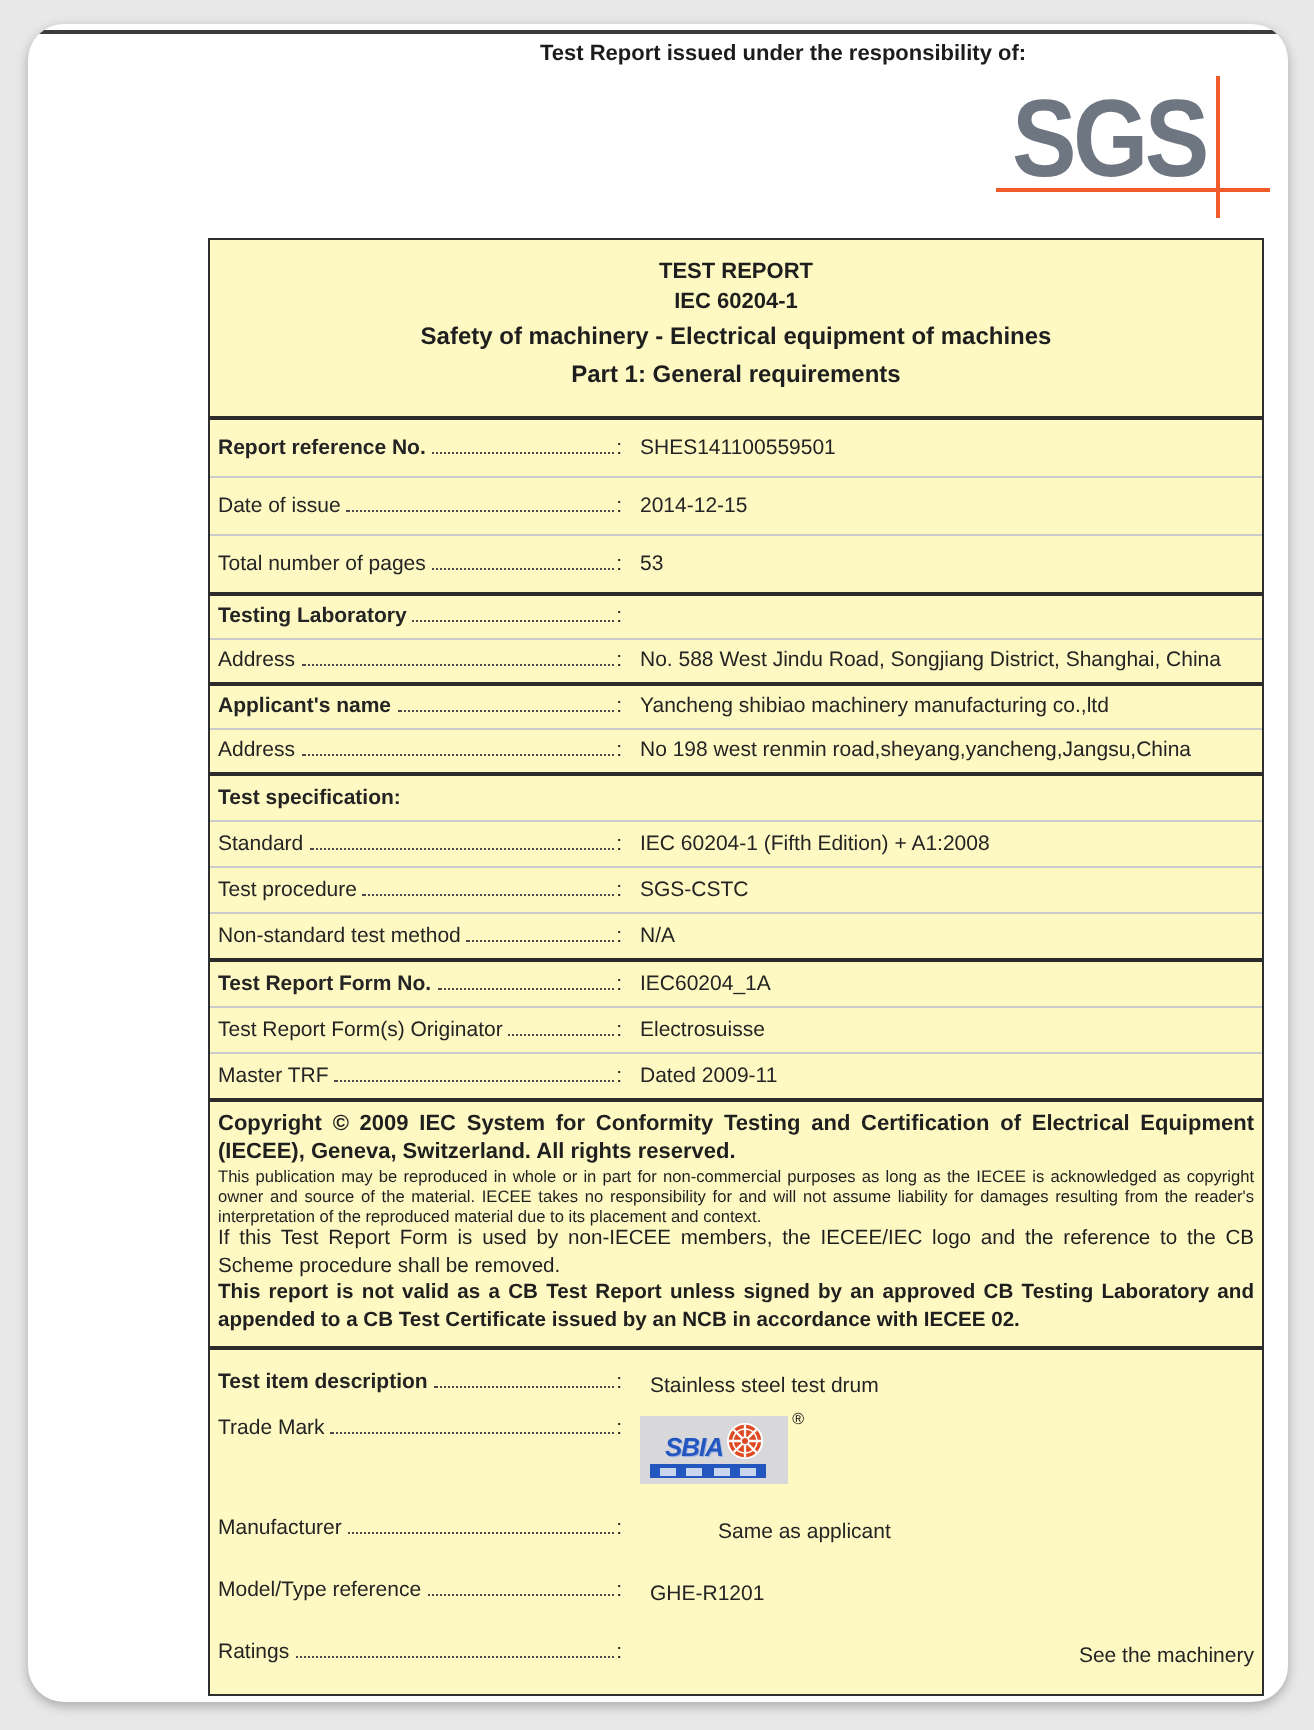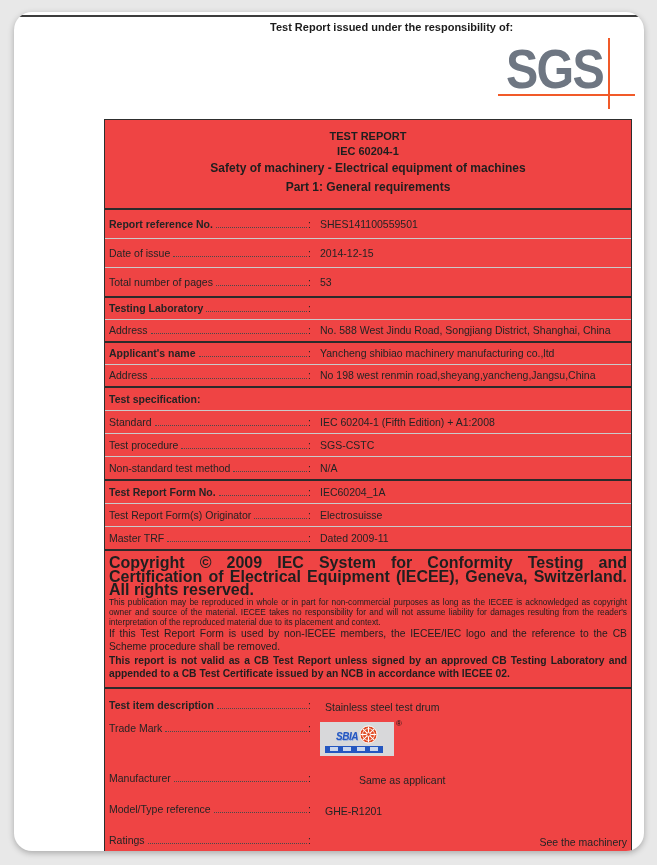--- a/index.html
+++ b/index.html
@@ -35,40 +35,40 @@
     color:#6e7682;letter-spacing:-2px;
     transform:scaleX(0.88);transform-origin:left top;
   }
   .sgs-v{position:absolute;left:594px;top:26px;width:2px;height:71px;background:#f15a29;}
   .sgs-h{position:absolute;left:484px;top:82px;width:137px;height:2px;background:#f15a29;}
   
   .report-box{
     position:absolute;left:90px;top:107px;width:528px;
     border:1.5px solid #2e2e2e;
     box-sizing:border-box;
-    background:#ef4444;
+    background:#fef9c3;
   }
   .titleblock{text-align:center;padding:9px 4px 11px 4px;font-weight:bold;color:#1e1e1e;}
   .t-sm{font-size:11px;line-height:15px;}
   .t-lg{font-size:12px;line-height:19px;}
   .sect{border-top:2px solid #2b2b2b;}
   .row{display:flex;align-items:baseline;padding:4px 4px;font-size:10.5px;line-height:13px;color:#242424;}
   .row + .row{border-top:1px solid #cacaca;}
   .sect-a .row{padding-top:8px;padding-bottom:7px;}
   .sect-d .row, .sect-e .row{padding-top:4.5px;padding-bottom:4.5px;}
   .lblwrap{display:flex;align-items:baseline;width:202px;flex:none;}
   .lbl{white-space:nowrap;}
   .b{font-weight:bold;}
   .leader{flex:1;min-width:6px;border-bottom:1.3px dotted #4a4a4a;margin:0 1px 2px 3px;}
   .colon{flex:none;}
   .val{margin-left:9px;white-space:nowrap;}
   
   .copy{padding:5px 4px 6px 4px;color:#1f1f1f;}
   .copy p{margin:0;text-align:justify;}
-  .copy .cp1{font-size:16px;line-height:13.5px;font-weight:bold;}
+  .copy .cp1{font-size:11px;line-height:13.5px;font-weight:bold;}
   .copy .cp2{font-size:8.3px;line-height:10px;}
   .copy .cp3{font-size:10.3px;line-height:13.5px;}
   .copy .cp4{font-size:10.3px;line-height:13.5px;font-weight:bold;}
   
   .sect-g .row + .row{border-top:none;}
   .sect-g .row{padding-top:9px;padding-bottom:9px;}
   .sect-g .row.r-item{padding-top:10px;padding-bottom:4px;}
   .sect-g .row.r-tm{padding-top:6px;padding-bottom:4px;align-items:flex-start;}
   .sect-g .row.r-manu{padding-top:12px;gap:34px;}
   .sect-g .row.r-ratings{padding-bottom:14px;justify-content:space-between;}
@@ -76,21 +76,21 @@
   .val-low{position:relative;top:2px;margin-left:14px;}
   
   .sbia{
     position:relative;margin-left:9px;
     width:74px;height:34px;background:#d8d8da;
     display:flex;align-items:center;justify-content:center;
     flex:none;
   }
   .sbia-row{display:flex;align-items:center;position:relative;top:-2px;}
   .sbia-text{
-    font-size:10px;font-weight:800;font-style:italic;
+    font-size:13px;font-weight:800;font-style:italic;
     color:#2456c0;letter-spacing:-0.5px;
     text-shadow:0.5px 0.5px 0 #9db4e0;
   }
   .sbia-wheel{margin-left:1px;position:relative;top:-1px;}
   .sbia-banner{
     position:absolute;left:5px;bottom:3px;width:54px;height:7px;
     background:#2456c0;display:flex;align-items:center;justify-content:space-around;
     padding:0 2px;
   }
   .sbia-banner i{display:block;width:8px;height:4px;background:#e8ecf5;opacity:0.85;}

